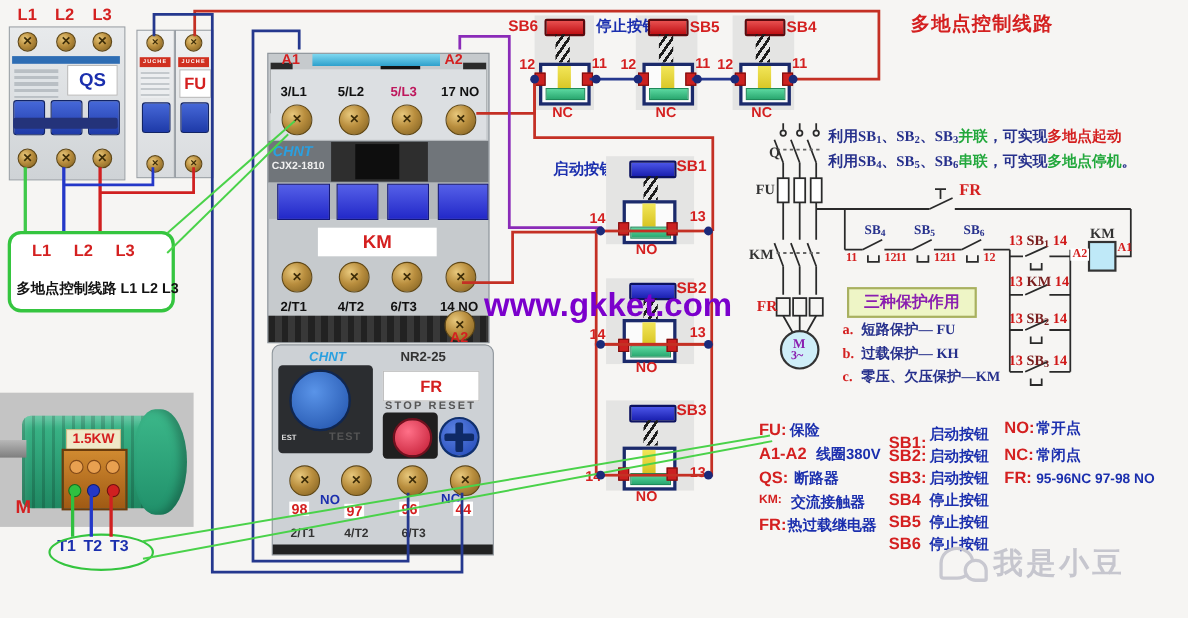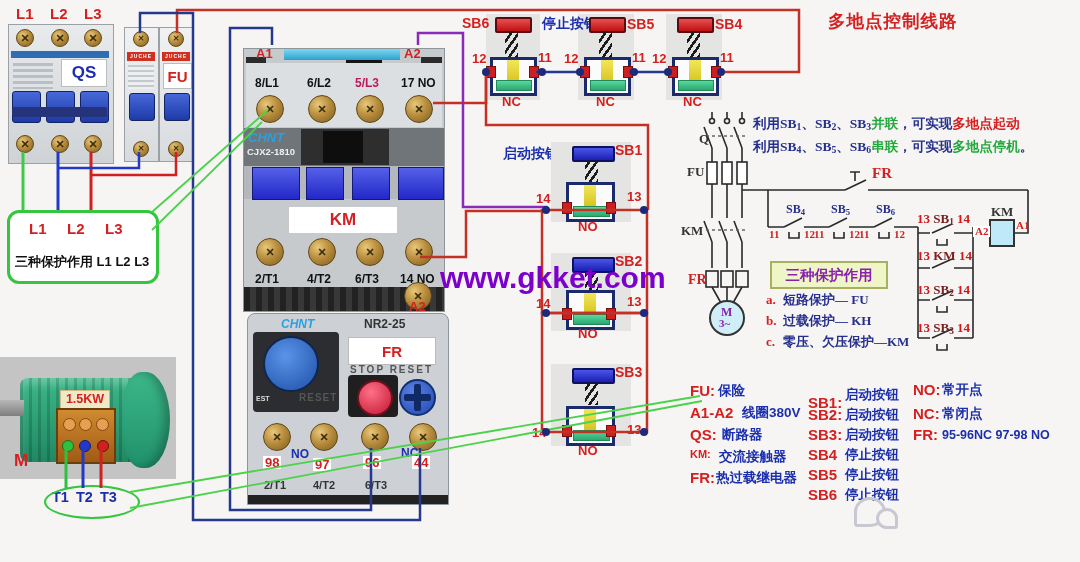--- a/index.html
+++ b/index.html
@@ -73,31 +73,31 @@
     <div class="abs" style="left:2px;top:24px;width:28px;height:9px;background:#d03020;color:#fff;font-size:5px;font-weight:bold;text-align:center;line-height:9px;letter-spacing:1px">JUCHE</div>
     <div class="patch" style="left:3px;top:35px;width:27px;height:24px;font-size:15px;color:#d42020">FU</div>
     <div class="toggle" style="left:4px;top:65px;width:24px;height:26px"></div>
     <div class="screw sm" style="left:8px;top:113px;width:14px;height:14px"></div>
   </div>
 
   <div class="abs" style="left:7px;top:210px;width:146px;height:68px;border:3px solid #35c53f;border-radius:12px;background:#fff">
     <span class="L red" style="left:19px;top:8px;font-size:15px">L1</span>
     <span class="L red" style="left:57px;top:8px;font-size:15px">L2</span>
     <span class="L red" style="left:95px;top:8px;font-size:15px">L3</span>
-    <span class="L" style="left:5px;top:42px;font-size:13px;color:#111">三种保护作用 L1 L2 L3</span>
+    <span class="L" style="left:5px;top:42px;font-size:13px;color:#111">多地点控制线路 L1 L2 L3</span>
   </div>
 
   <div class="abs" style="left:243px;top:48px;width:200px;height:262px;background:#c6cacd;border:1px solid #8e959b">
     <div class="abs" style="left:2px;top:8px;width:20px;height:46px;background:#2b2b2b"></div>
     <div class="abs" style="left:177px;top:8px;width:21px;height:46px;background:#2b2b2b"></div>
     <div class="abs" style="left:102px;top:2px;width:36px;height:16px;background:#151515"></div>
     <div class="abs" style="left:40px;top:0px;width:116px;height:11px;background:linear-gradient(#7fd8f0,#2da0cc)"></div>
     <div class="abs" style="left:2px;top:14px;width:196px;height:64px;background:#dcdfe2"></div>
-    <span class="L" style="left:11px;top:28px;font-size:12px;color:#111">8/L1</span>
-    <span class="L" style="left:63px;top:28px;font-size:12px;color:#111">6/L2</span>
+    <span class="L" style="left:11px;top:28px;font-size:12px;color:#111">3/L1</span>
+    <span class="L" style="left:63px;top:28px;font-size:12px;color:#111">5/L2</span>
     <span class="L" style="left:111px;top:28px;font-size:12px;color:#be185d">5/L3</span>
     <span class="L" style="left:157px;top:28px;font-size:12px;color:#111">17 NO</span>
     <div class="screw" style="left:12px;top:46px;width:26px;height:26px"></div>
     <div class="screw" style="left:64px;top:46px;width:26px;height:26px"></div>
     <div class="screw" style="left:112px;top:46px;width:26px;height:26px"></div>
     <div class="screw" style="left:161px;top:46px;width:26px;height:26px"></div>
     <div class="abs" style="left:0px;top:79px;width:200px;height:38px;background:#70757a"></div>
     <div class="abs" style="left:57px;top:80px;width:88px;height:36px;background:#2e2e2e"></div>
     <div class="abs" style="left:79px;top:82px;width:40px;height:32px;background:#0e0e0e"></div>
     <span class="L" style="left:4px;top:82px;font-size:13px;font-style:italic;color:#2aa0e0">CHNT</span>
@@ -124,21 +124,21 @@
   <span class="L red" style="left:404px;top:47px;font-size:13px">A2</span>
   <span class="L red" style="left:409px;top:300px;font-size:13px">A2</span>
 
   <div class="abs" style="left:247px;top:313px;width:200px;height:190px;background:#cdd1d5;border:1px solid #8e959b;border-radius:8px 8px 0 0">
     <span class="L" style="left:33px;top:4px;font-size:12px;font-style:italic;color:#2aa0e0">CHNT</span>
     <span class="L" style="left:116px;top:4px;font-size:12px;color:#333">NR2-25</span>
     <div class="abs" style="left:5px;top:18px;width:86px;height:80px;background:#2b2d30;border-radius:4px">
       <div class="abs" style="left:10px;top:4px;width:52px;height:52px;border-radius:50%;background:radial-gradient(circle at 40% 35%,#5a94e8,#1e4fa8);border:2px solid #10264f"></div>
       <span class="L" style="left:3px;top:63px;font-size:7px;color:#ddd">EST</span>
     </div>
-    <span class="L gray" style="left:51px;top:79px;font-size:10px;letter-spacing:1px">RESET</span>
+    <span class="L gray" style="left:51px;top:79px;font-size:10px;letter-spacing:1px">TEST</span>
     <div class="patch" style="left:100px;top:23px;width:86px;height:26px;font-size:15px;color:#d42020">FR</div>
     <span class="L gray" style="left:102px;top:51px;font-size:10px;letter-spacing:2px">STOP RESET</span>
     <div class="abs" style="left:100px;top:61px;width:50px;height:42px;background:#1f1f1f;border-radius:4px">
       <div class="abs" style="left:9px;top:5px;width:32px;height:32px;border-radius:50%;background:radial-gradient(circle at 38% 32%,#ff7088,#c01830);border:2px solid #70101e"></div>
     </div>
     <div class="abs" style="left:151px;top:65px;width:33px;height:33px;border-radius:50%;background:radial-gradient(circle at 38% 32%,#5a80e0,#2148b8);border:2px solid #10306e">
       <div class="abs" style="left:13px;top:3px;width:7px;height:27px;background:#0f2a66;border-radius:2px"></div>
       <div class="abs" style="left:3px;top:13px;width:27px;height:7px;background:#0f2a66;border-radius:2px"></div>
     </div>
     <div class="screw" style="left:15px;top:109px;width:26px;height:26px"></div>
@@ -434,14 +434,15 @@
   <span class="L red" style="left:913px;top:382px;font-size:15px">NO:</span>
   <span class="L blue" style="left:942px;top:383px;font-size:13.5px">常开点</span>
   <span class="L red" style="left:913px;top:406px;font-size:15px">NC:</span>
   <span class="L blue" style="left:942px;top:407px;font-size:13.5px">常闭点</span>
   <span class="L red" style="left:913px;top:427px;font-size:15px">FR:</span>
   <span class="L blue" style="left:942px;top:429px;font-size:12.5px">95-96NC  97-98 NO</span>
 
   <span class="L" style="left:440px;top:263px;font-size:30px;color:#7b00cc;z-index:60">www.gkket.com</span>
   <div class="abs" style="left:854px;top:497px;width:26px;height:24px;border:3px solid #c8c8d0;border-radius:50% 50% 50% 12%;z-index:60"></div>
   <div class="abs" style="left:876px;top:508px;width:16px;height:15px;border:3px solid #c8c8d0;border-radius:50% 50% 14% 50%;background:#f6f5f3;z-index:60"></div>
+  <span class="L" style="left:903px;top:499px;font-size:27px;color:#c6c6ce;letter-spacing:3px;z-index:60">我是小豆</span>
 
 </div>
 
 </body></html>

